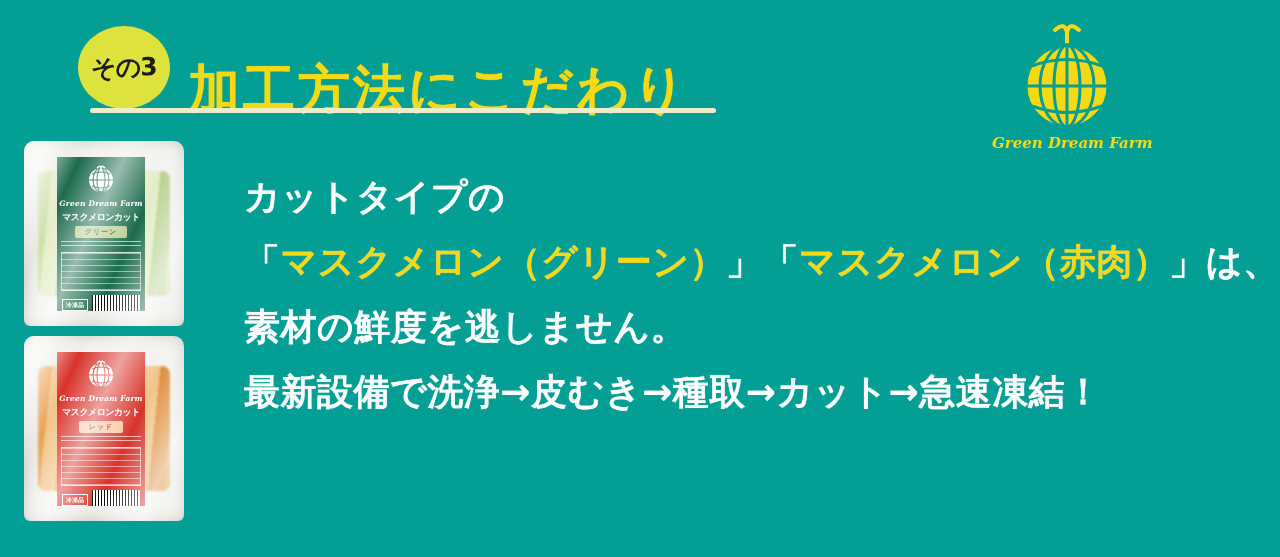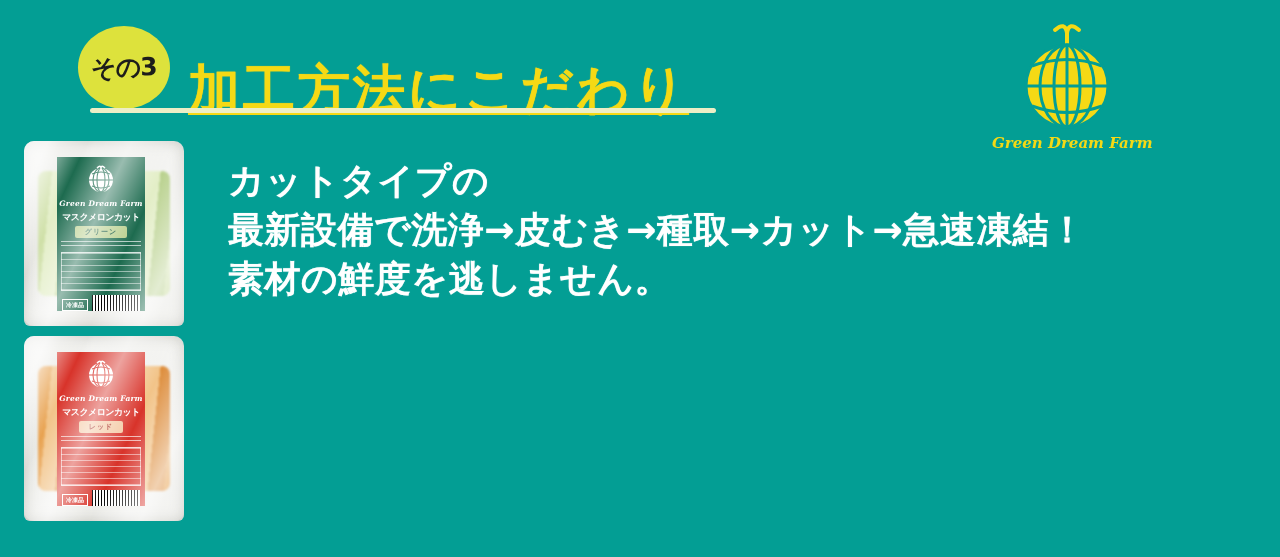--- a/index.html
+++ b/index.html
@@ -23,21 +23,20 @@
     font-size:25px;font-weight:700;color:#1d1d1b;
     letter-spacing:-1px;transform:rotate(-2deg);
     white-space:nowrap;
   }
   .page-title{
     position:absolute;left:188px;top:26px;
     font-family:"DejaVu Sans",sans-serif;
     font-size:52px;font-weight:700;color:#f5d915;
     letter-spacing:3px;white-space:nowrap;line-height:1.1;
     text-shadow:0 0 1px #f5d915;
-    text-decoration:underline;
   }
   .divider{
     position:absolute;left:90px;top:108px;width:626px;height:5px;
     background:#edeec6;border-radius:3px;
   }
 
   
   .logo{position:absolute;left:992px;top:14px;width:150px;height:150px;}
   .logo svg{display:block;}
   .logo-word{
@@ -115,21 +114,21 @@
     font-size:6px;font-weight:700;border:1px solid #fff;padding:2px 3px;
     line-height:1;white-space:nowrap;
   }
   .label-barcode{
     flex:1;height:16px;background:#fff;
     background-image:repeating-linear-gradient(90deg,#000 0 1px,#fff 1px 3px);
   }
 
   
   .copy{position:absolute;left:228px;top:156px;width:920px;}
-  .copy p{margin:0;}
+  .copy p{margin:16px;}
   .line{
     font-family:"DejaVu Sans",sans-serif;
     font-size:36px;font-weight:700;color:#ffffff;
     line-height:49px;letter-spacing:.5px;white-space:nowrap;
     text-shadow:0 0 1px rgba(255,255,255,.6);
   }
   .hl{color:#f5d915;}
   .para-gap{height:38px;}
 </style>
 </head>
@@ -225,22 +224,23 @@
         <span class="label-barcode"></span>
       </div>
     </div>
     <div class="pack-sheen"></div>
   </div>
 
   <div class="copy">
 
     <div>
       <p class="line">カットタイプの</p>
+      <p class="line"><span>「</span><span class="hl">マスクメロン（グリーン）</span><span>」「</span><span class="hl">マスクメロン（赤肉）</span><span>」は、</span></p>
+      <p class="line">素材の鮮度を逃しません。</p>
       <p class="line">最新設備で洗浄→皮むき→種取→カット→急速凍結！</p>
-      <p class="line">素材の鮮度を逃しません。</p>
     </div>
 
     <div class="para-gap"></div>
 
     <div>
     </div>
 
   </div>
 
 </div>

